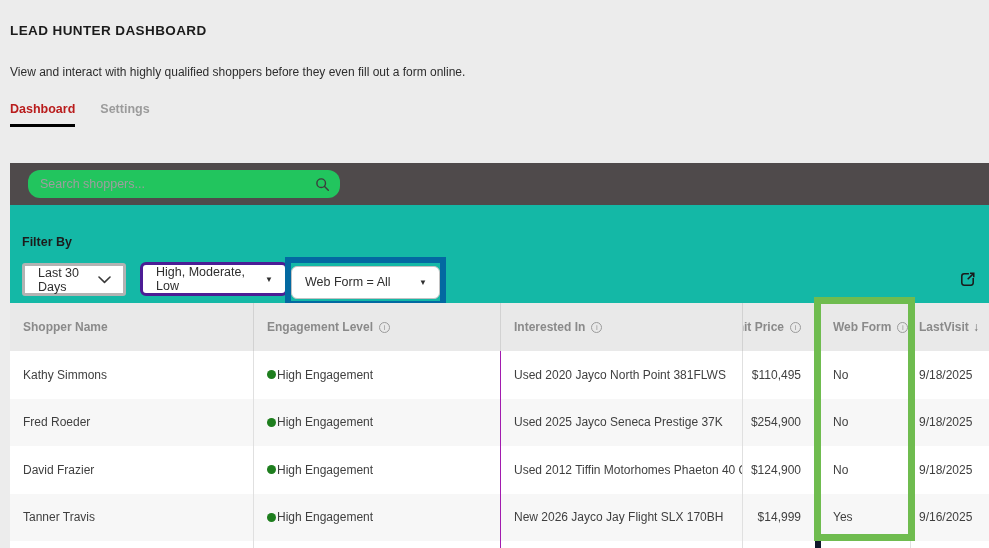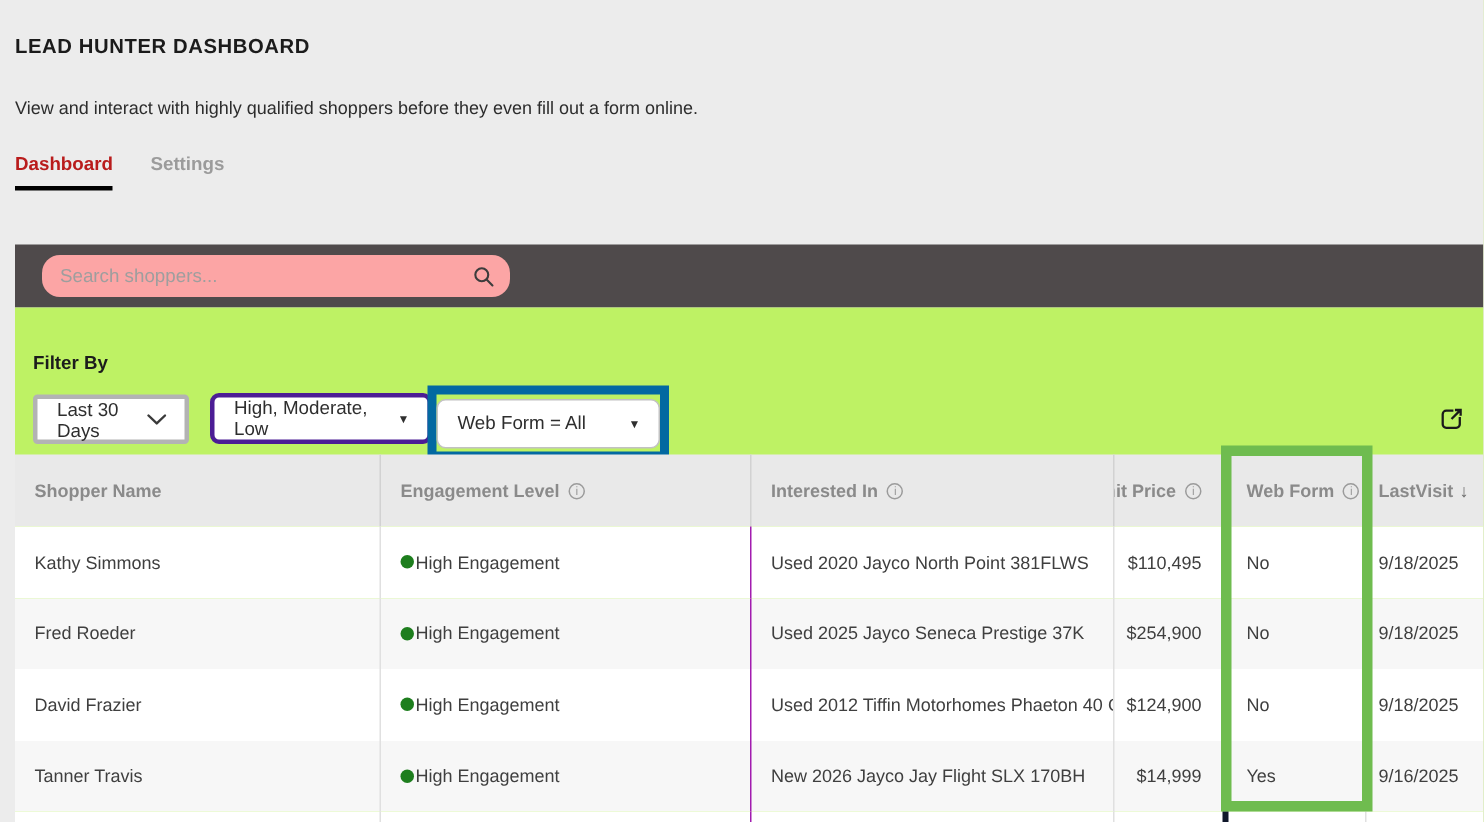--- a/index.html
+++ b/index.html
@@ -11,46 +11,46 @@
     padding-left:16px;
   }
   
   .page-title { position:absolute; left:10px; top:23px; font-size:13.5px; font-weight:700; color:#1b1b1b; letter-spacing:.4px; }
   .page-subtitle { position:absolute; left:10px; top:65px; font-size:12px; color:#2d2d2d; }
   .tabs { position:absolute; left:10px; top:102px; display:flex; gap:25px; }
   .tab { font-size:12.5px; font-weight:700; color:#9b9b9b; cursor:pointer; padding-bottom:8px; }
   .tab.active { color:#b91c1c; border-bottom:3px solid #000000; }
   
   .search-bar { position:absolute; left:10px; top:163px; width:979px; height:42px; background:#4f4a4b; }
-  .search-input-wrap { position:absolute; left:18px; top:7px; width:312px; height:28px; background:#fca5a5; border-radius:12px; display:flex; align-items:center; }
+  .search-input-wrap { position:absolute; left:18px; top:7px; width:312px; height:28px; background:#22c55e; border-radius:12px; display:flex; align-items:center; }
   .search-input-wrap input { flex:1; border:none; outline:none; background:transparent; font-family:inherit; font-size:12.5px; color:#333; padding:0 6px 0 12px; }
   .search-input-wrap input::placeholder { color:#9e9e9e; }
   .search-icon { margin-right:10px; display:flex; }
   
-  .panel { position:absolute; left:10px; top:205px; width:979px; height:343px; background:#bef264; }
+  .panel { position:absolute; left:10px; top:205px; width:979px; height:343px; background:#14b8a6; }
   .filter-label { position:absolute; left:12px; top:30px; font-size:12.5px; font-weight:700; color:#1c1c1c; }
   .dropdown { position:absolute; background:#fff; border:3px solid #4c1d95; display:flex; align-items:center; justify-content:space-between; font-size:12.5px; color:#2e2e2e; cursor:pointer; padding:0 12px 0 13px; }
   .dd-date { left:12px; top:58px; width:104px; height:33px; border-radius:3px; border-color:#b3b3b3; }
   .dd-engagement { left:130px; top:57px; width:148px; height:34px; border-radius:6px; }
   .green-wrap { position:absolute; left:275px; top:52px; width:161px; height:50px; border:6px solid #0369a1; display:flex; align-items:center; justify-content:center; }
   .dd-webform { position:relative; width:155px; height:33px; border:1px solid #c2c2c2; border-radius:6px; display:flex; align-items:center; justify-content:space-between; font-size:12.5px; color:#2e2e2e; cursor:pointer; padding:0 12px 0 13px; background:#fff; }
   .caret { font-size:8px; color:#2f2f2f; line-height:1; padding-top:1px; }
   .export-btn { position:absolute; left:945px; top:62px; width:24px; height:24px; display:flex; align-items:center; justify-content:center; cursor:pointer; }
   
   .table { position:absolute; left:0; top:98px; width:979px; }
   .tr { display:grid; grid-template-columns:243px 247px 242px 73px 95px 79px; align-items:stretch; }
   .thead { height:48px; background:#e9e9e9; }
   .th, .td { display:flex; align-items:center; font-size:12px; overflow:hidden; white-space:nowrap; }
   .th { font-weight:700; color:#8a8a8a; }
   .td { color:#3f3f3f; }
   .c1 { padding-left:13px;text-align:right; }
   .c2 { padding-left:13px; border-left:1px solid #e0e0e0; }
   .c3 { padding-left:13px; border-left:1px solid #a21caf; }
   .c4 { justify-content:flex-end; padding-right:14px; border-left:1px solid #e0e0e0; }
-  .c5 { padding-left:12px; border-left:4px solid #0f172a; }
+  .c5 { padding-left:12px; border-left:6px solid #0f172a; }
   .c6 { padding-left:8px; border-left:1px solid #e0e0e0; }
   .thead .c2,.thead .c3,.thead .c4,.thead .c5,.thead .c6 { border-left-color:#d2d2d2; }
   .row { height:47.5px; background:#fff; cursor:pointer; }
   .row.alt { background:#f7f7f7; }
   .row-partial { height:7px; background:#fff; }
   .info-icon { display:inline-flex; align-items:center; justify-content:center; width:11px; height:11px; border:1px solid #9b9b9b; border-radius:50%; font-size:8px; font-weight:400; color:#9b9b9b; margin-left:6px; flex:none; }
   .sort-icon { margin-left:auto; padding-right:10px; font-size:12px; color:#6f6f6f; font-weight:400; }
   .dot { width:9px; height:9px; border-radius:50%; background:#1e7e1e; margin-right:1px; flex:none; }
   
   .col-highlight { position:absolute; left:814px; top:297px; width:101px; height:244px; border:7px solid #6fbc4f; pointer-events:none; z-index:5; }

